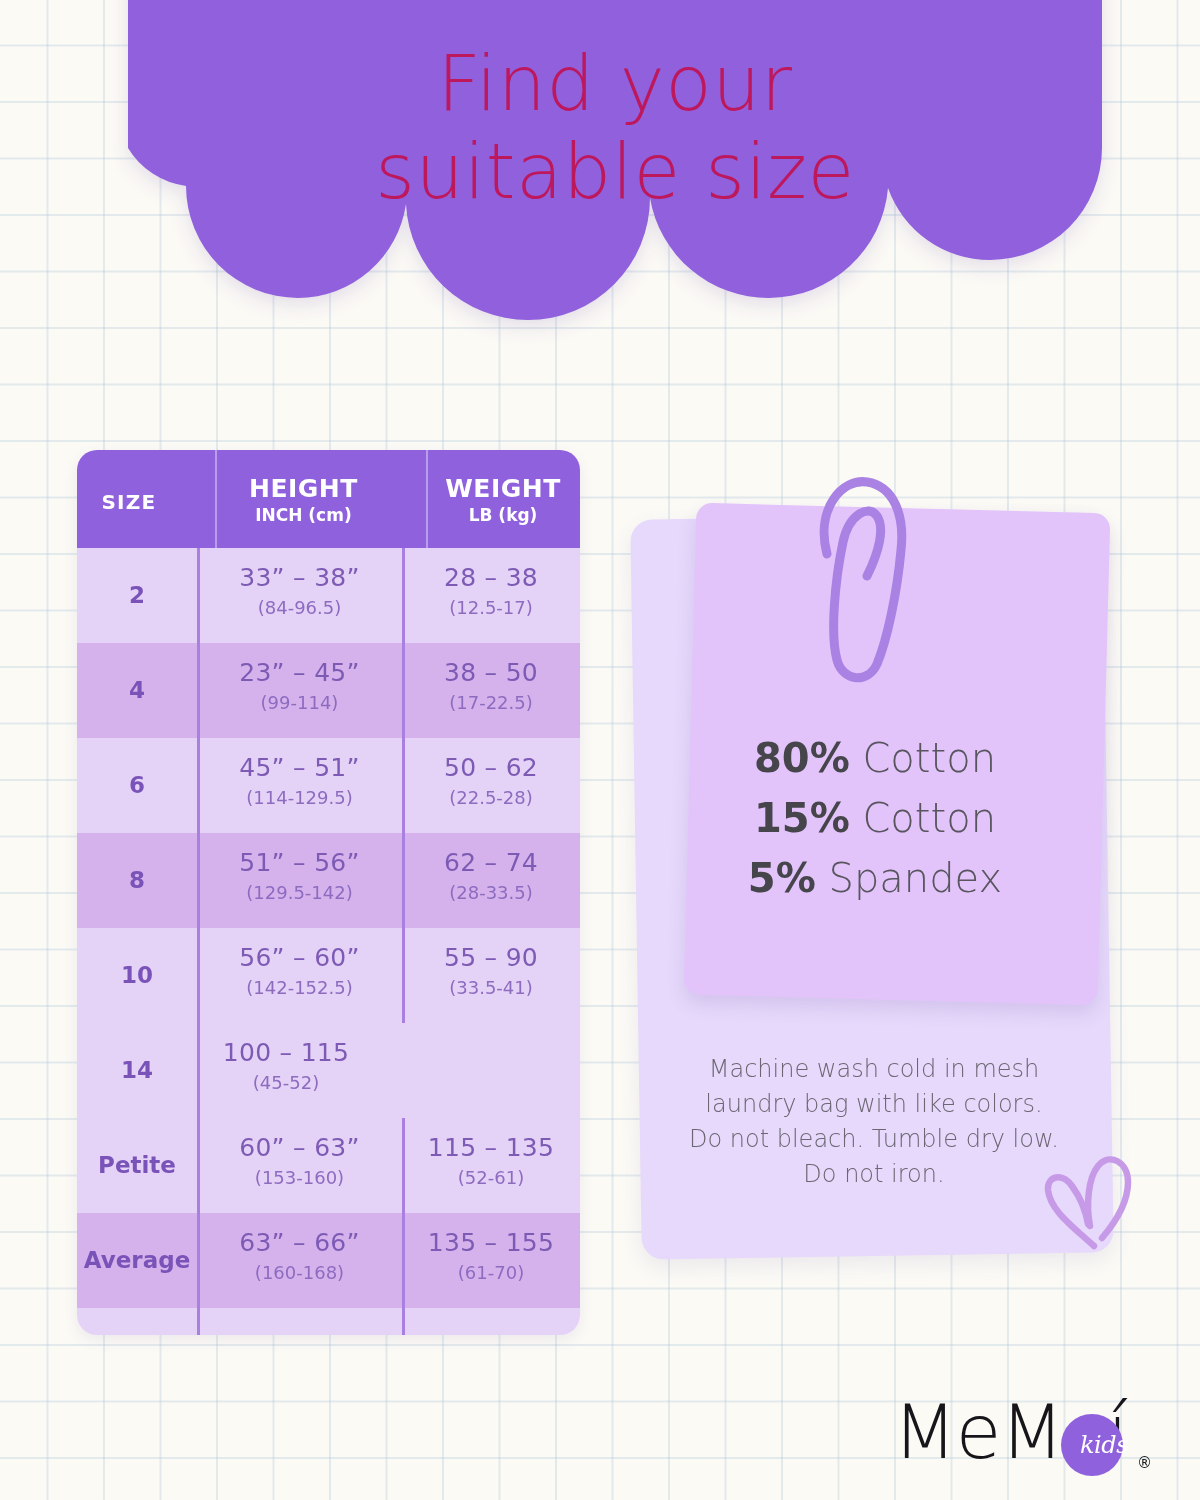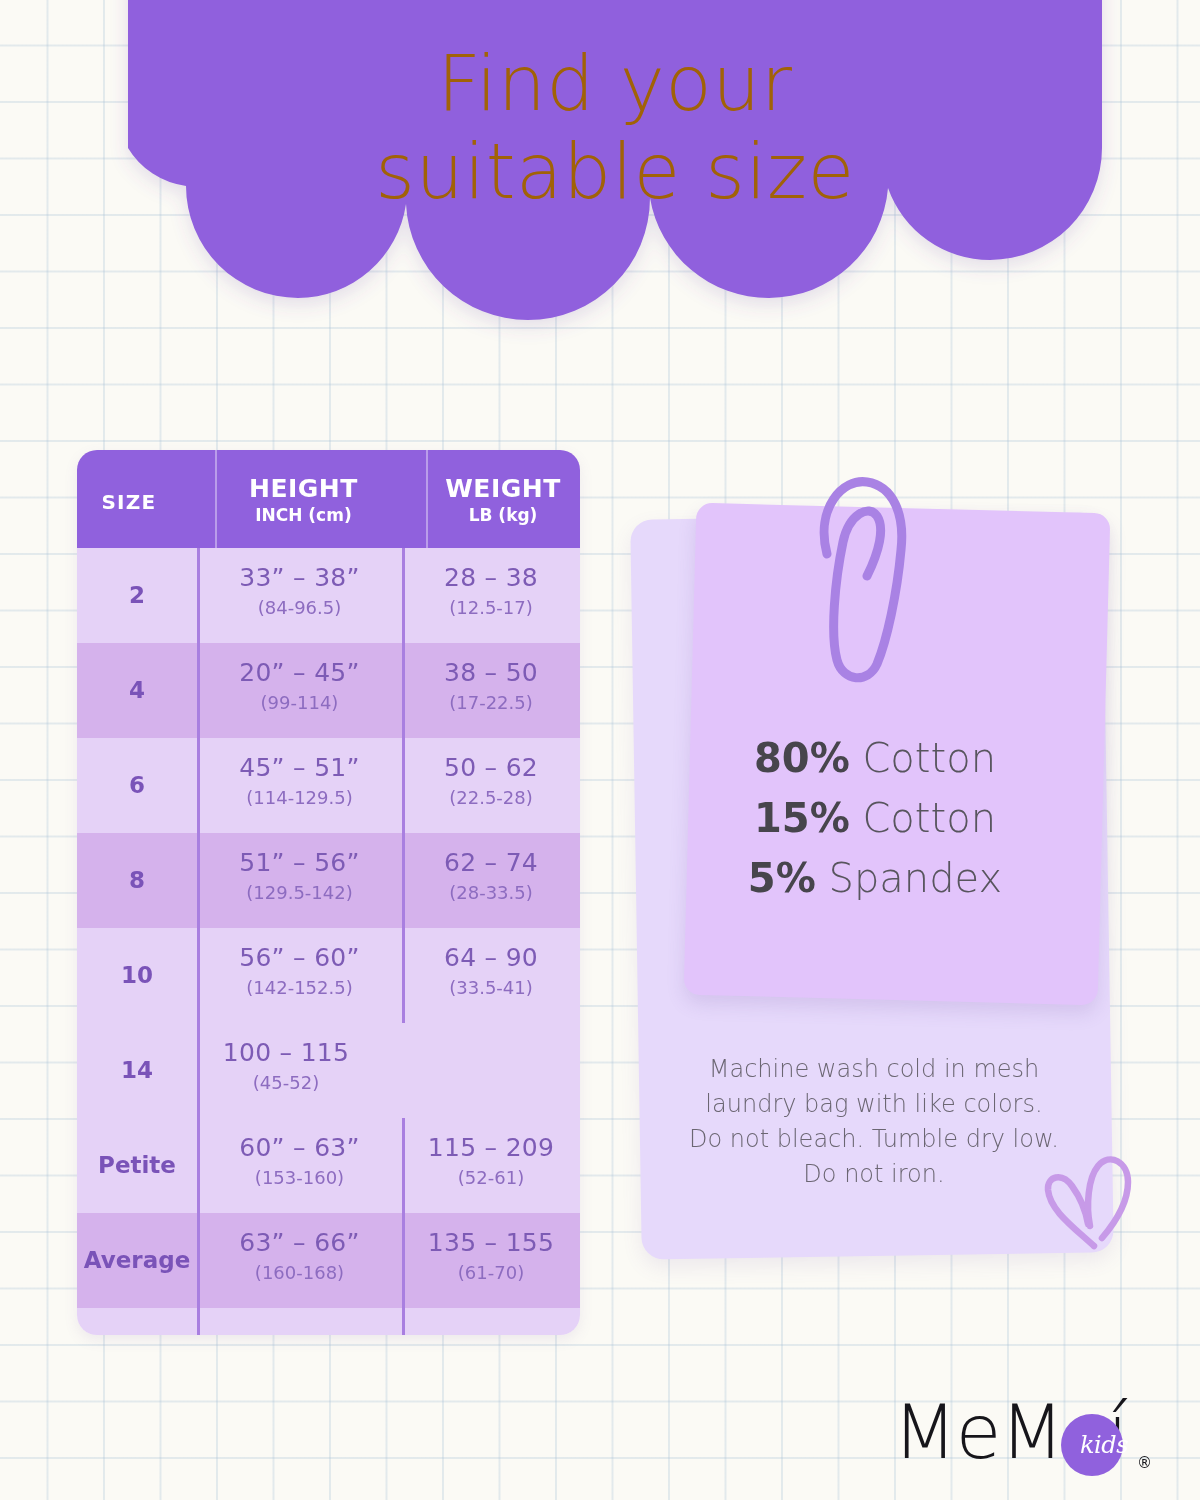--- a/index.html
+++ b/index.html
@@ -23,21 +23,21 @@
     position: absolute;
     top: -2px; left: 110px;
     width: 1010px; height: 400px;
   }
   .cloud-svg { display:block; width:100%; height:100%; }
 
   .cloud-title {
     position: absolute;
     top: 42px; left: 0; width: 1010px;
     text-align: center;
-    color: #a16207;
+    color: #be185d;
     font-family: "DejaVu Sans", sans-serif;
     font-weight: 300;
     font-size: 76px;
     line-height: 88px;
     letter-spacing: 0.5px;
     white-space: pre-line;
   }
 
   
   .table-card {
@@ -293,21 +293,21 @@
         <div class="tcell c-weight">
           <div class="cell-main">28 – 38</div>
           <div class="cell-sub">(12.5-17)</div>
         </div>
       </div>
       <div class="trow tbody-row row-b">
         <div class="tcell c-size">
           <div class="cell-size">4</div>
         </div>
         <div class="tcell c-height">
-          <div class="cell-main">20” – 45”</div>
+          <div class="cell-main">23” – 45”</div>
           <div class="cell-sub">(99-114)</div>
         </div>
         <div class="tcell c-weight">
           <div class="cell-main">38 – 50</div>
           <div class="cell-sub">(17-22.5)</div>
         </div>
       </div>
       <div class="trow tbody-row row-a">
         <div class="tcell c-size">
           <div class="cell-size">6</div>
@@ -336,21 +336,21 @@
       </div>
       <div class="trow tbody-row row-a">
         <div class="tcell c-size">
           <div class="cell-size">10</div>
         </div>
         <div class="tcell c-height">
           <div class="cell-main">56” – 60”</div>
           <div class="cell-sub">(142-152.5)</div>
         </div>
         <div class="tcell c-weight">
-          <div class="cell-main">64 – 90</div>
+          <div class="cell-main">55 – 90</div>
           <div class="cell-sub">(33.5-41)</div>
         </div>
       </div>
       <div class="trow tbody-row row-a">
         <div class="tcell c-size">
           <div class="cell-size">14</div>
         </div>
         <div class="tcell c-weight">
           <div class="cell-main">100 – 115</div>
           <div class="cell-sub">(45-52)</div>
@@ -358,21 +358,21 @@
       </div>
       <div class="trow tbody-row row-a">
         <div class="tcell c-size">
           <div class="cell-size">Petite</div>
         </div>
         <div class="tcell c-height">
           <div class="cell-main">60” – 63”</div>
           <div class="cell-sub">(153-160)</div>
         </div>
         <div class="tcell c-weight">
-          <div class="cell-main">115 – 209</div>
+          <div class="cell-main">115 – 135</div>
           <div class="cell-sub">(52-61)</div>
         </div>
       </div>
       <div class="trow tbody-row row-b">
         <div class="tcell c-size">
           <div class="cell-size">Average</div>
         </div>
         <div class="tcell c-height">
           <div class="cell-main">63” – 66”</div>
           <div class="cell-sub">(160-168)</div>

